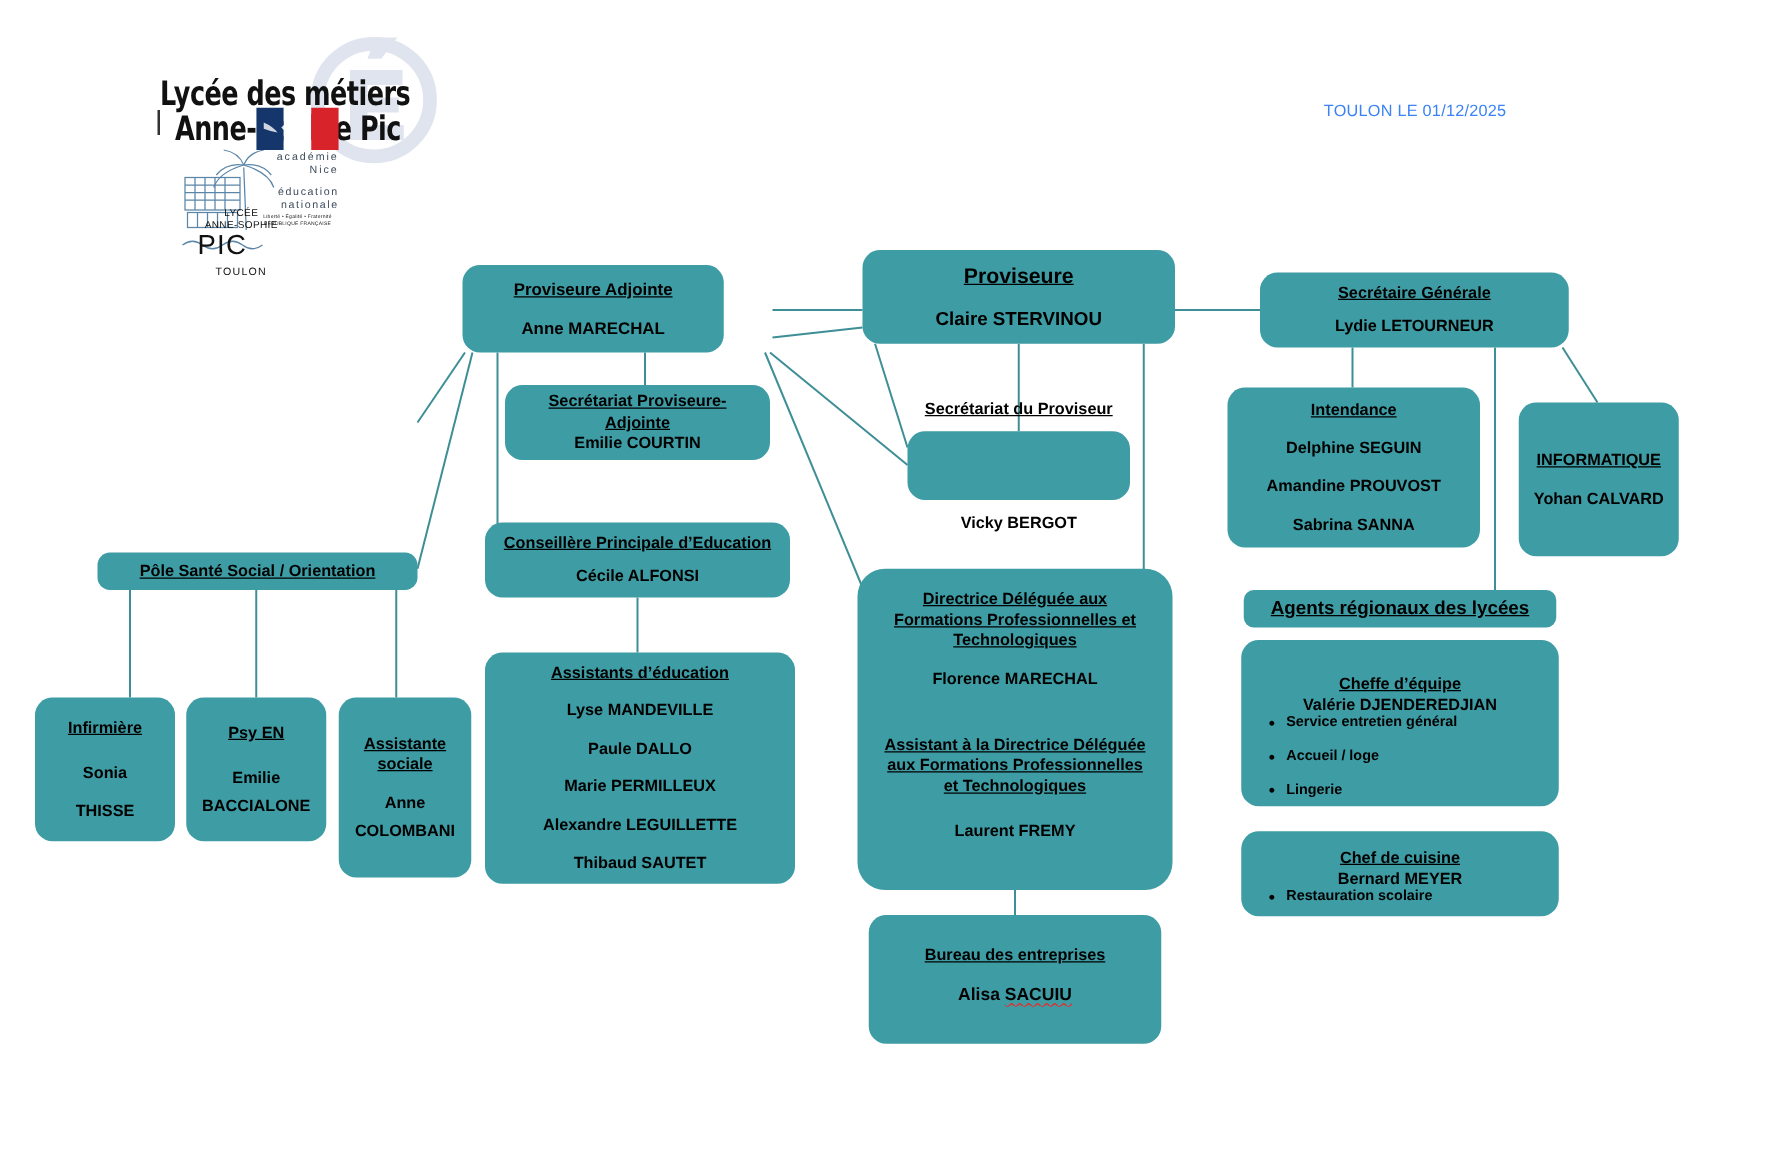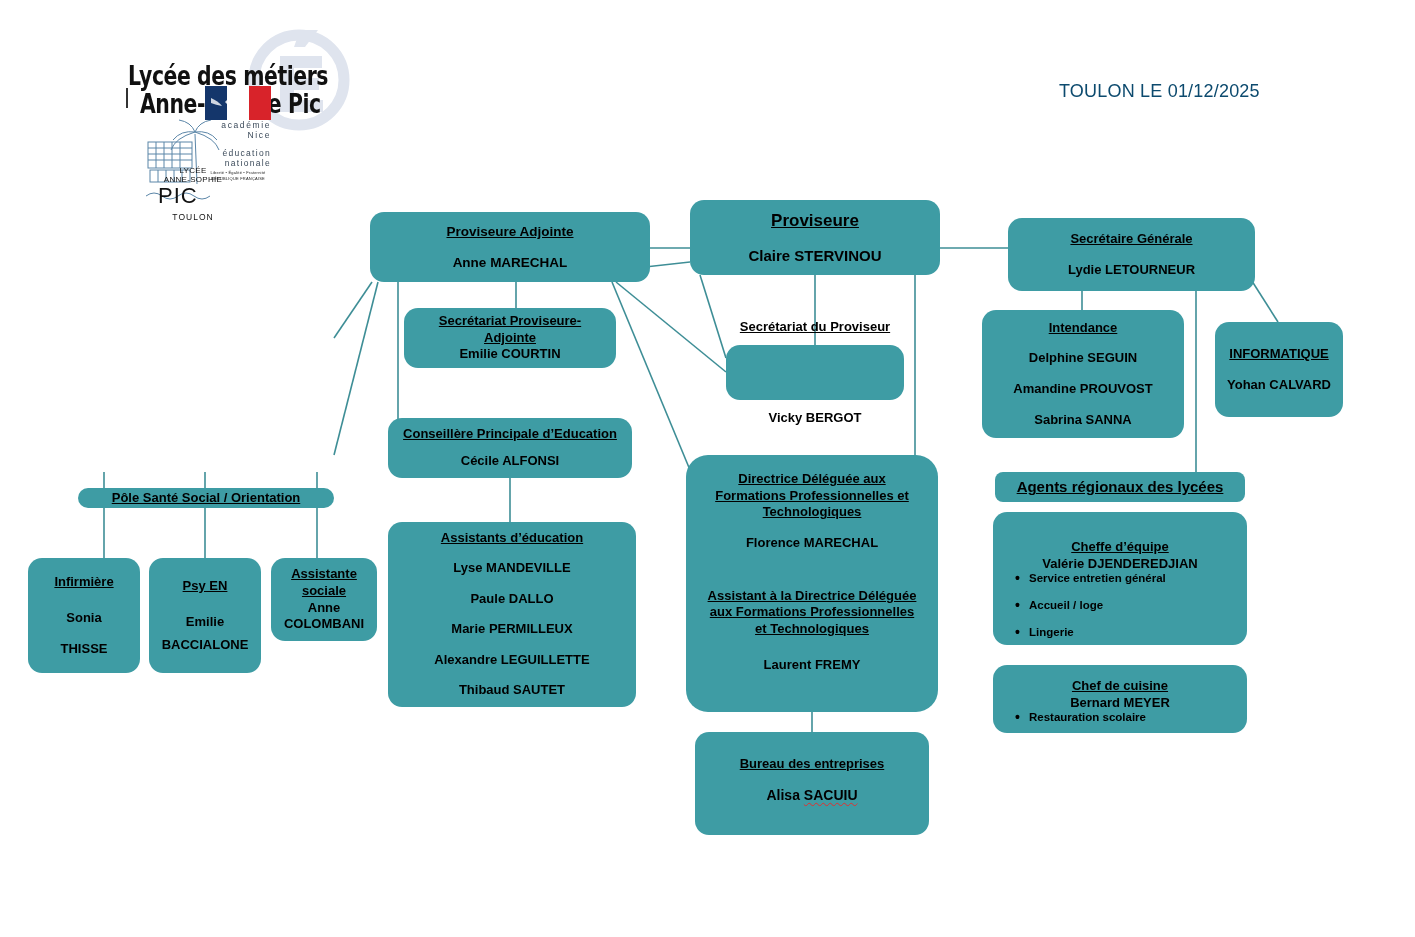--- a/index.html
+++ b/index.html
@@ -58,21 +58,21 @@
     text-decoration-style: wavy;
     text-decoration-color:#e03030;
     text-decoration-thickness:1px;
     text-underline-offset:2px;
   }
 
   
   #logo{position:absolute;left:112px;top:28px;width:300px;height:195px;z-index:3;}
   #datetxt{
     position:absolute;left:1059px;top:81px;z-index:3;
-    font-size:18px;color:#0c4a6e;letter-spacing:.2px;white-space:nowrap;
+    font-size:13px;color:#3b82f6;letter-spacing:.2px;white-space:nowrap;
   }
   .lg-line1{position:absolute;left:16px;top:32px;font-size:27px;font-weight:bold;color:#111;
     font-family:"DejaVu Sans Condensed","Liberation Sans",sans-serif;letter-spacing:-.5px;white-space:nowrap;
     transform:scaleX(.84);transform-origin:left top;}
   .lg-line2{position:absolute;left:28px;top:60px;font-size:27px;font-weight:bold;color:#111;
     font-family:"DejaVu Sans Condensed","Liberation Sans",sans-serif;letter-spacing:-.5px;white-space:nowrap;
     transform:scaleX(.84);transform-origin:left top;}
   .lg-bar{position:absolute;left:14px;top:60px;width:2px;height:20px;background:#333;}
   .lg-pic1{position:absolute;left:46px;top:138px;font-size:8px;color:#111;font-weight:normal;letter-spacing:.3px;text-align:center;width:70px;}
   .lg-pic2{position:absolute;left:46px;top:147px;font-size:8px;color:#111;font-weight:normal;letter-spacing:.3px;text-align:center;width:70px;}
@@ -189,27 +189,27 @@
       <line x1="812" y1="712" x2="812" y2="732"></line>
     </g>
   </svg>
 
   <div class="box" style="left:690px;top:200px;width:250px;height:75px;">
     <div class="ttl f17">Proviseure</div>
     <div class="sp14"></div>
     <div class="nm f15">Claire STERVINOU</div>
   </div>
 
-  <div class="box" style="left:370px;top:212px;width:280px;height:70px;">
+  <div class="box" style="left:370px;top:212px;width:209px;height:70px;">
     <div class="ttl f135">Proviseure Adjointe</div>
     <div class="sp14"></div>
     <div class="nm f135">Anne MARECHAL</div>
   </div>
 
-  <div class="box" style="left:1008px;top:218px;width:247px;height:73px;">
+  <div class="box" style="left:1008px;top:218px;width:247px;height:60px;">
     <div class="ttl f13">Secrétaire Générale</div>
     <div class="sp14"></div>
     <div class="nm f13">Lydie LETOURNEUR</div>
   </div>
 
 
   <div class="box" style="left:404px;top:308px;width:212px;height:60px;">
     <div class="ttl f13">Secrétariat Proviseure-Adjointe</div>
     <div class="sp14"></div>
     <div class="nm f13">Emilie COURTIN</div>
@@ -224,53 +224,53 @@
   <div class="box" style="left:982px;top:310px;width:202px;height:128px;">
     <div class="ttl f13">Intendance</div>
     <div class="sp14"></div>
     <div class="nm f13">Delphine SEGUIN</div>
     <div class="sp14"></div>
     <div class="nm f13">Amandine PROUVOST</div>
     <div class="sp14"></div>
     <div class="nm f13">Sabrina SANNA</div>
   </div>
 
-  <div class="box" style="left:1215px;top:322px;width:128px;height:95px;">
+  <div class="box" style="left:1215px;top:322px;width:128px;height:123px;">
     <div class="ttl f13">INFORMATIQUE</div>
     <div class="sp14"></div>
     <div class="nm f13">Yohan CALVARD</div>
   </div>
 
   <div class="box" style="left:388px;top:418px;width:244px;height:60px;">
     <div class="ttl f13">Conseillère Principale d’Education</div>
     <div class="sp14"></div>
     <div class="nm f13">Cécile ALFONSI</div>
   </div>
 
-  <div class="box" style="left:78px;top:442px;width:256px;height:20px;padding:2px 8px;border-radius:10px;margin-top:46px;">
+  <div class="box" style="left:78px;top:442px;width:256px;height:30px;padding:2px 8px;border-radius:10px;">
     <div class="ttl f13">Pôle Santé Social / Orientation</div>
   </div>
 
   <div class="box" style="left:28px;top:558px;width:112px;height:115px;">
     <div class="ttl f13">Infirmière</div>
     <div class="sp20"></div>
     <div class="nm f13">Sonia</div>
     <div class="sp14"></div>
     <div class="nm f13">THISSE</div>
   </div>
 
   <div class="box" style="left:149px;top:558px;width:112px;height:115px;">
     <div class="ttl f13">Psy EN</div>
     <div class="sp20"></div>
     <div class="nm f13">Emilie</div>
     <div class="sp6"></div>
     <div class="nm f13">BACCIALONE</div>
   </div>
 
-  <div class="box" style="left:271px;top:558px;width:106px;height:83px;">
+  <div class="box" style="left:271px;top:558px;width:106px;height:144px;">
     <div class="ttl f13">Assistante</div>
     <div class="ttl f13">sociale</div>
     <div class="sp14"></div>
     <div class="nm f13">Anne</div>
     <div class="sp6"></div>
     <div class="nm f13">COLOMBANI</div>
   </div>
 
   <div class="box" style="left:388px;top:522px;width:248px;height:185px;">
     <div class="ttl f13">Assistants d’éducation</div>

